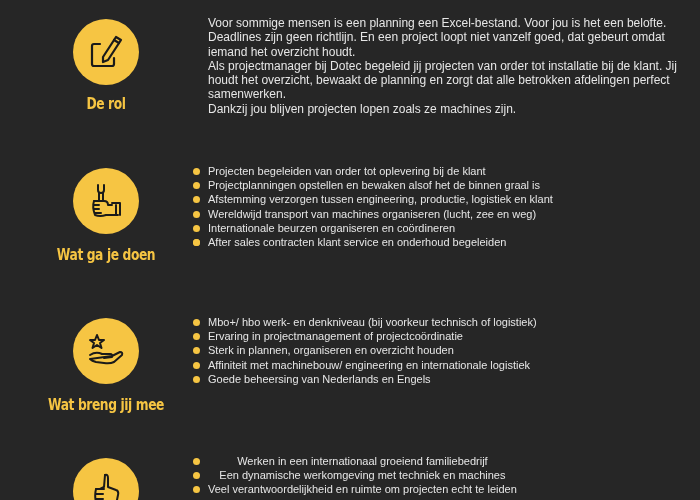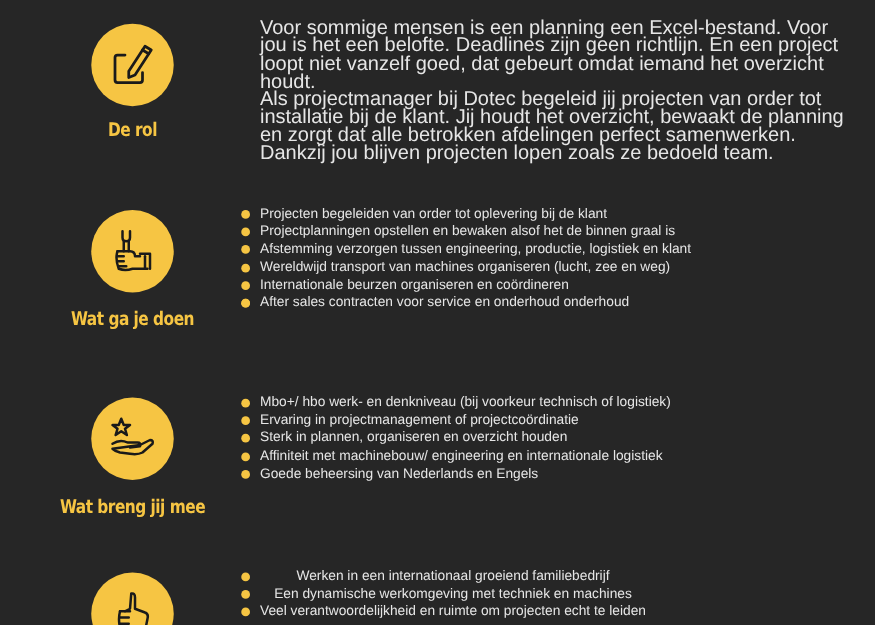--- a/index.html
+++ b/index.html
@@ -16,21 +16,21 @@
   }
   .circle svg { position: absolute; left: 13px; top: 13px; width: 40px; height: 40px; }
   .title {
     position: absolute; left: 0; width: 212px; text-align: center;
     color: #F6C543; font-family: "DejaVu Sans", sans-serif;
     font-weight: bold; font-size: 15px; letter-spacing: -0.5px;
     transform: scaleX(0.82); transform-origin: center;
   }
   .para {
     position: absolute; left: 208px; width: 480px;
-    color: #e6e6e6; font-size: 16px; line-height: 14.3px;
+    color: #e6e6e6; font-size: 12px; line-height: 14.3px;
   }
   .para p { margin: 0; }
   ul.bullets {
     position: absolute; left: 192px; margin: 0; padding: 0; list-style: none;
     color: #e6e6e6; font-size: 11px; line-height: 14.2px;
   }
   ul.bullets li { position: relative; padding-left: 16px; white-space: nowrap; }
   ul.bullets li .dot {
     position: absolute; left: 1px; top: 4px; width: 7px; height: 7px;
     border-radius: 50%; background: #F6C543;
@@ -44,21 +44,21 @@
     <svg viewBox="0 0 40 40" fill="none" stroke="#1a1a1a" stroke-width="2.2" stroke-linejoin="round" stroke-linecap="round">
       <path d="M14 12 H8 Q6 12 6 14 V32 Q6 34 8 34 H26 Q28 34 28 32 V26"></path>
       <path d="M30 5 L35 8 L22 28 L17 30 L17 25 Z"></path>
       <path d="M28 8 L33 11"></path>
     </svg>
   </div>
   <div class="title" style="top:95px;">De rol</div>
   <div class="para" style="top:16px;">
     <p>Voor sommige mensen is een planning een Excel-bestand. Voor jou is het een belofte. Deadlines zijn geen richtlijn. En een project loopt niet vanzelf goed, dat gebeurt omdat iemand het overzicht houdt.</p>
     <p>Als projectmanager bij Dotec begeleid jij projecten van order tot installatie bij de klant. Jij houdt het overzicht, bewaakt de planning en zorgt dat alle betrokken afdelingen perfect samenwerken.</p>
-    <p>Dankzij jou blijven projecten lopen zoals ze bedoeld team.</p>
+    <p>Dankzij jou blijven projecten lopen zoals ze machines zijn.</p>
   </div>
 </div>
 
 <div class="section" style="top:150px;height:150px;">
   <div class="circle" style="top:18px;">
     <svg viewBox="0 0 40 40" fill="none" stroke="#1a1a1a" stroke-width="2" stroke-linejoin="round" stroke-linecap="round">
       <path d="M12 4 V9 Q12 12 15 12 Q18 12 18 9 V4"></path>
       <path d="M13 12 V20 M17 12 V20"></path>
       <path d="M8 20 H18 Q22 20 22 24 L26 24 M8 24 H13 M8 28 H13 M9 32 H15"></path>
       <path d="M8 20 Q6 26 9 34 Q14 36 20 34 H32"></path>
@@ -67,21 +67,21 @@
     </svg>
   </div>
   <div class="title" style="top:96px;">Wat ga je doen</div>
   <ul class="bullets" style="top:14px;">
     <li><span class="dot"></span><span>Projecten begeleiden van order tot oplevering bij de klant</span></li>
     <li><span class="dot"></span><span>Projectplanningen opstellen en bewaken alsof het de binnen graal is</span></li>
     <li><span class="dot"></span><span>Afstemming verzorgen tussen engineering, productie, logistiek en klant</span></li>
     <li><span class="dot"></span><span>Wereldwijd transport van machines organiseren (lucht, zee en weg)</span></li>
     <li><span class="dot"></span><span>Internationale beurzen organiseren en coördineren</span></li>
     <li><span class="dot"></span></li>
-    <li><span class="dot"></span><span>After sales contracten voor service en onderhoud onderhoud</span></li>
+    <li><span class="dot"></span><span>After sales contracten klant service en onderhoud begeleiden</span></li>
   </ul>
 </div>
 
 <div class="section" style="top:300px;height:145px;">
   <div class="circle" style="top:18px;">
     <svg viewBox="0 0 40 40" fill="none" stroke="#1a1a1a" stroke-width="2" stroke-linejoin="round" stroke-linecap="round">
       <path d="M11 4 L13 9 L18 9 L14 12 L15.5 17 L11 14 L6.5 17 L8 12 L4 9 L9 9 Z"></path>
       <path d="M4 24 Q10 20 16 23 L24 23 Q27 23 26 26 L18 27"></path>
       <path d="M26 25 L34 21 Q37 21 36 24 L28 31 Q24 33 18 32 L10 31 Q6 30 4 28 Z"></path>
     </svg>

